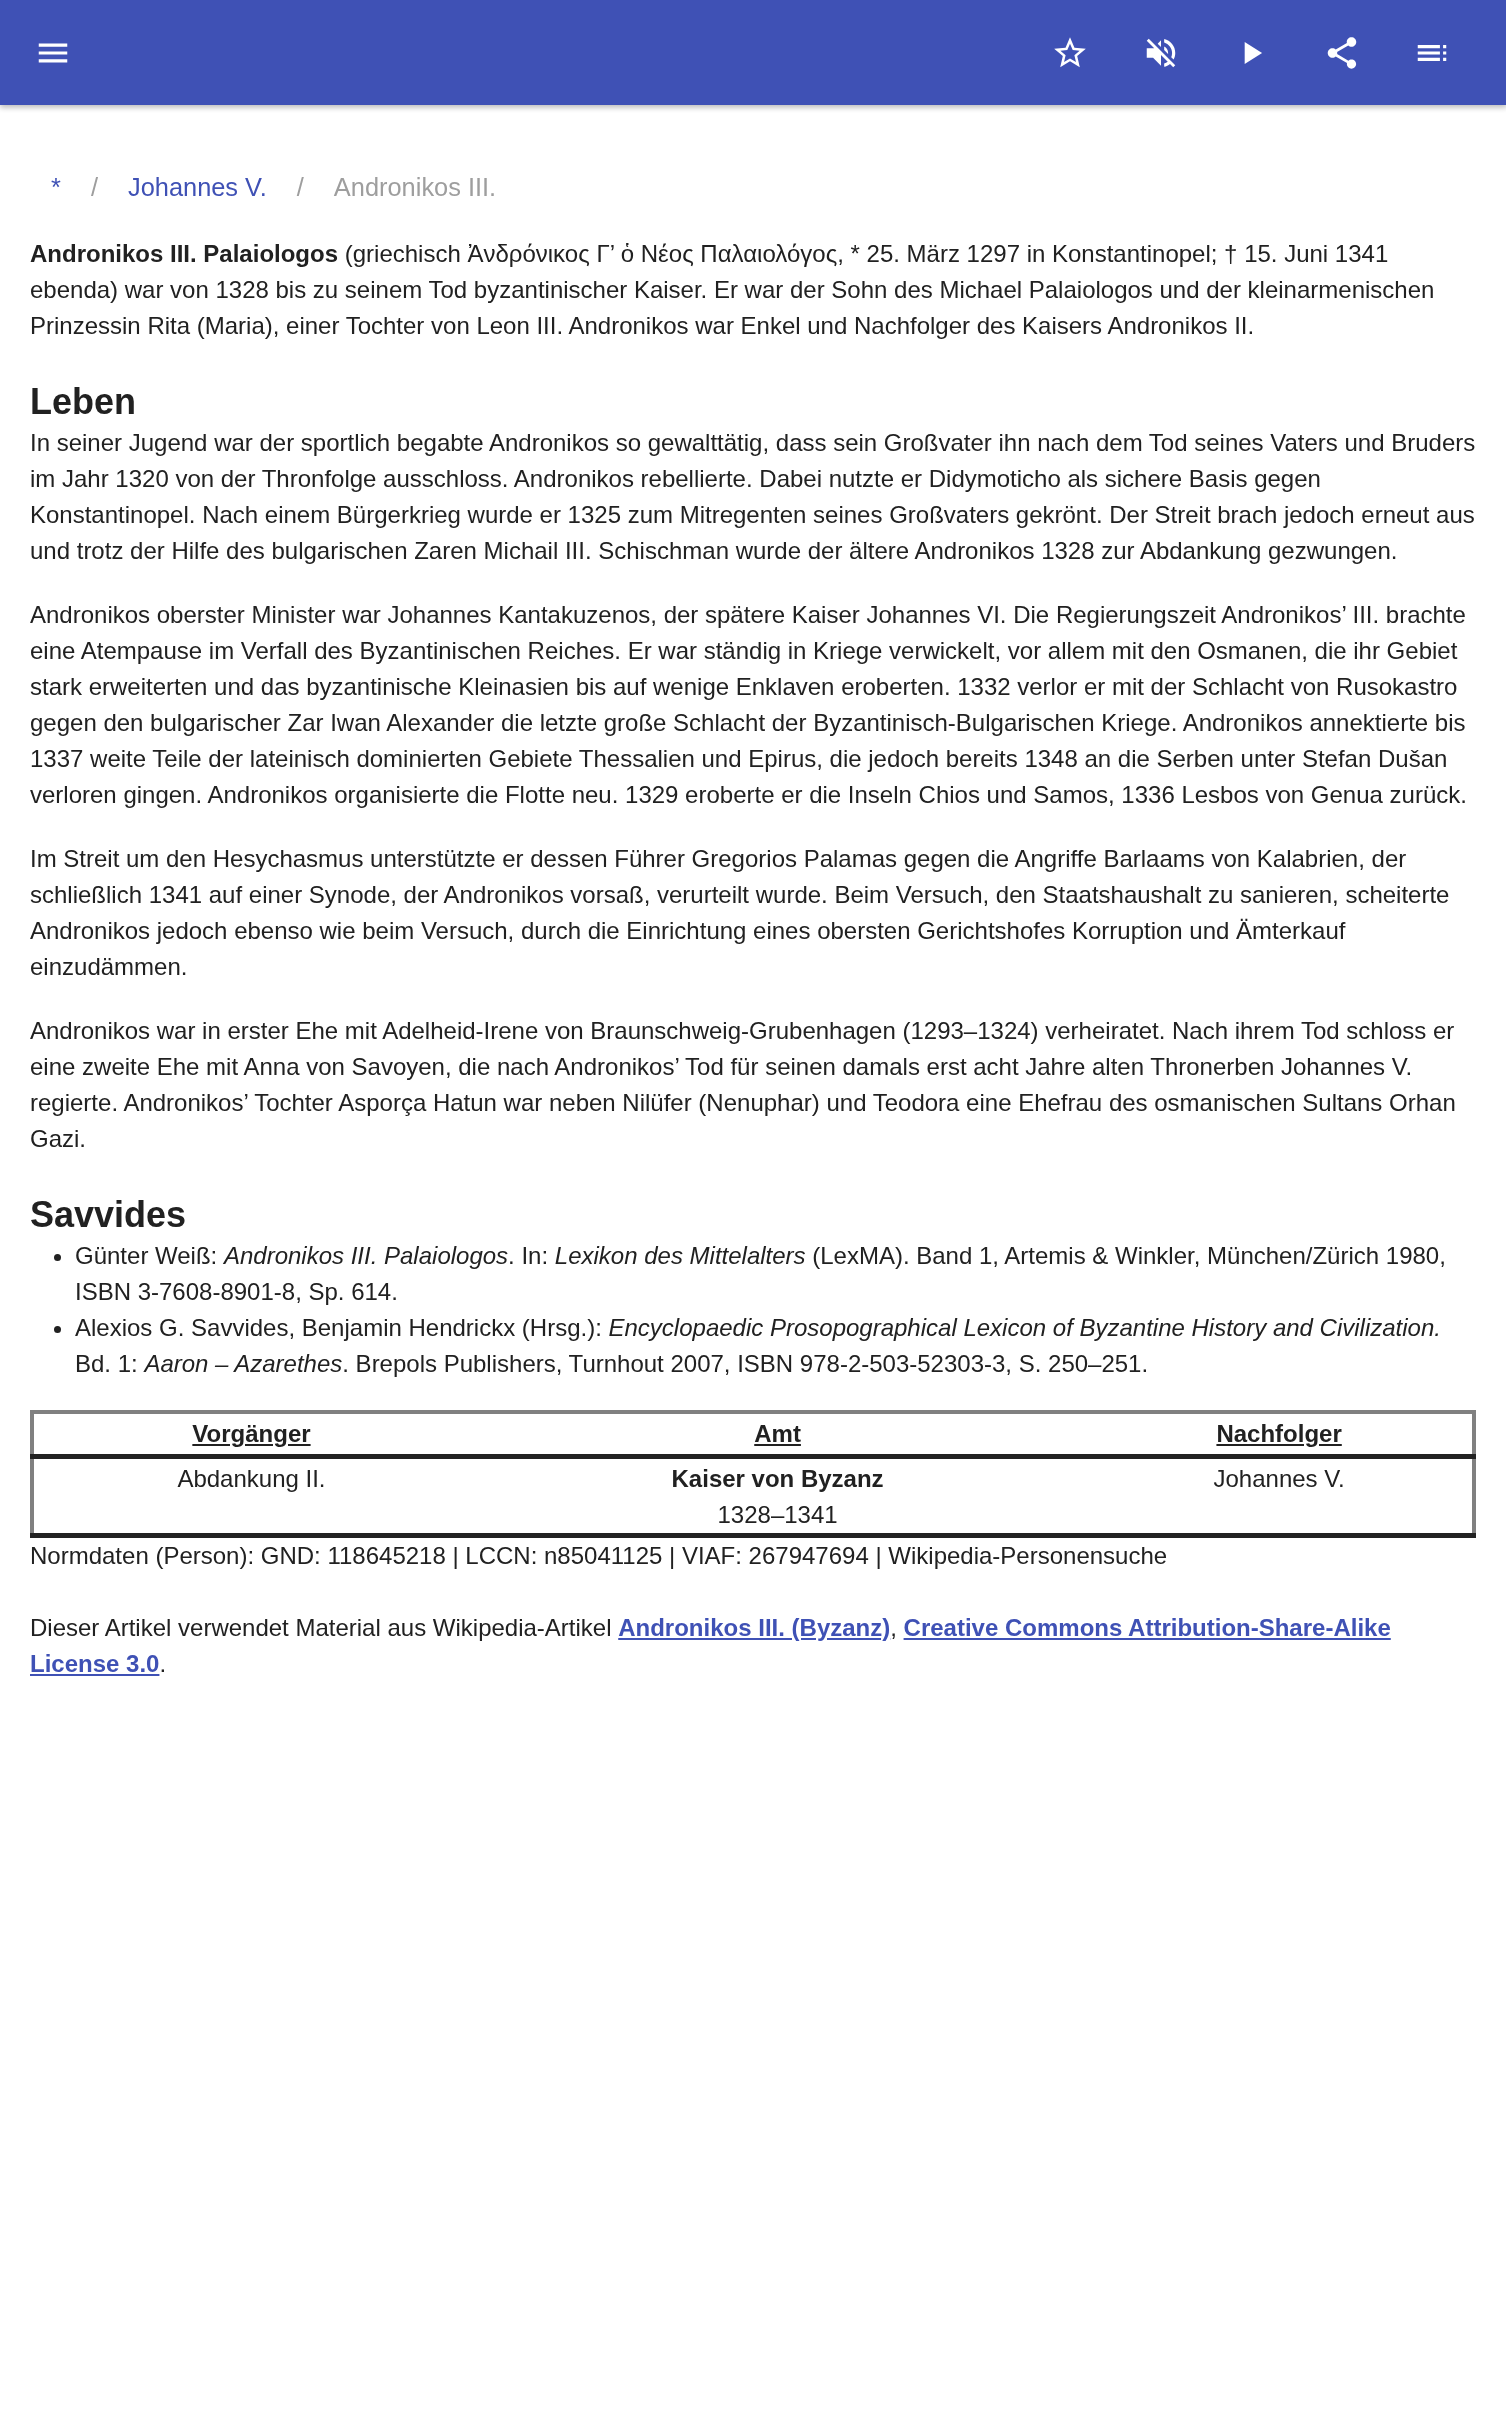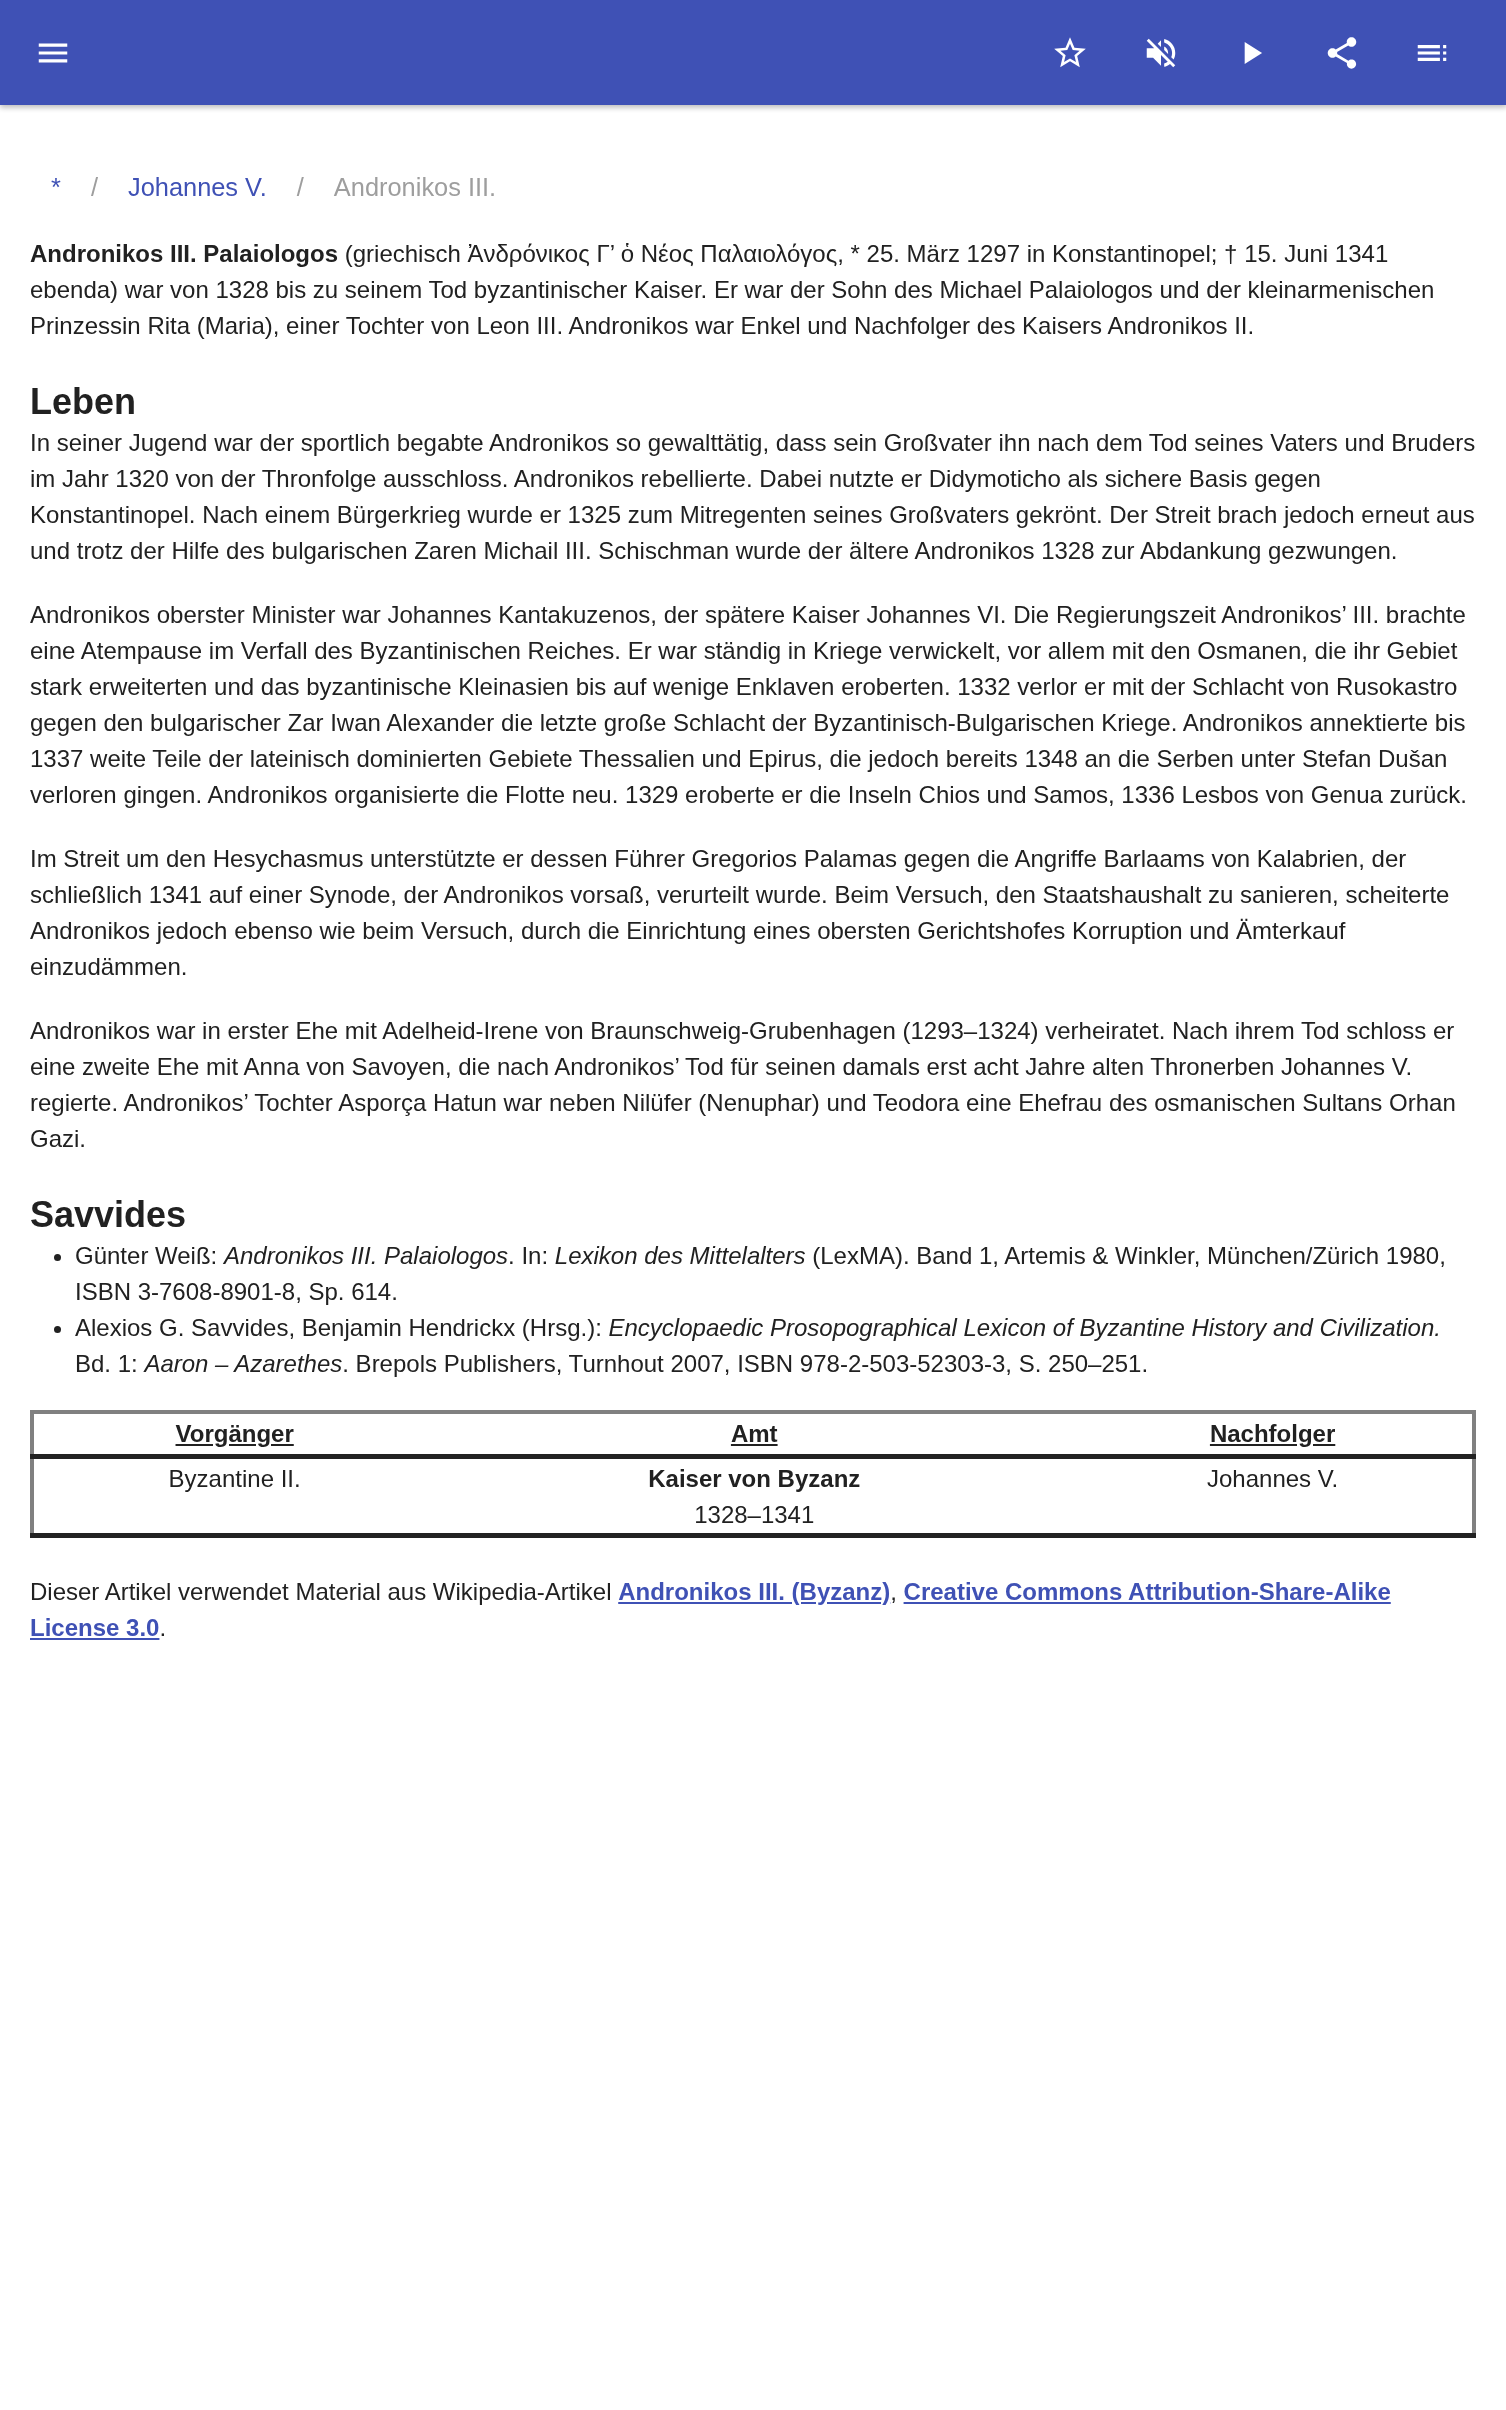--- a/index.html
+++ b/index.html
@@ -117,23 +117,24 @@
   </ul>
 
   <table class="succ-table">
     <tbody>
         <tr>
       <th>Vorgänger</th>
       <th>Amt</th>
       <th>Nachfolger</th>
     </tr>
     <tr>
-      <td>Byzantine II.</td>
+      <td>Abdankung II.</td>
       <td><b>Kaiser von Byzanz</b><br><span>1328–1341</span></td>
       <td>Johannes V.</td>
     </tr>
   </tbody>
     </table>
 
+  <p class="normdaten">Normdaten (Person): GND: 118645218 | LCCN: n85041125 | VIAF: 267947694 | Wikipedia-Personensuche</p>
 
   <p class="license"><span>Dieser Artikel verwendet Material aus Wikipedia-Artikel </span><a href="#">Andronikos III. (Byzanz)</a><span>, </span><a href="#">Creative Commons Attribution-Share-Alike License 3.0</a><span>.</span></p>
 </div>
 
 
 </body></html>

